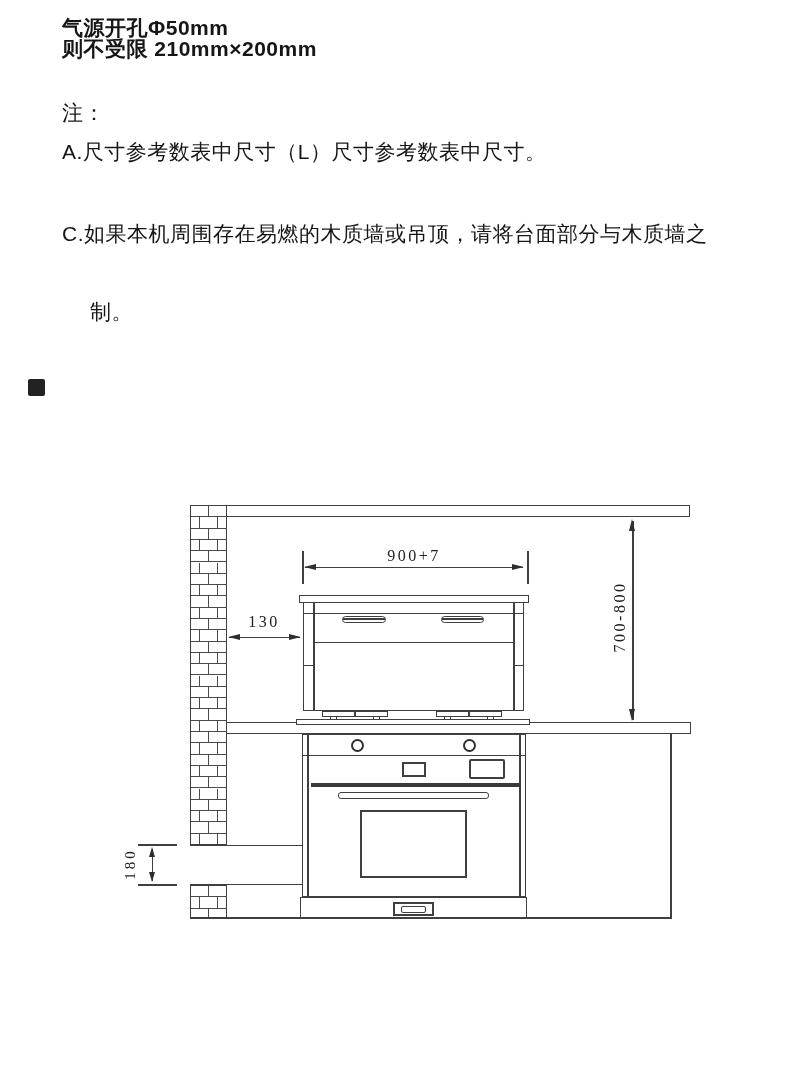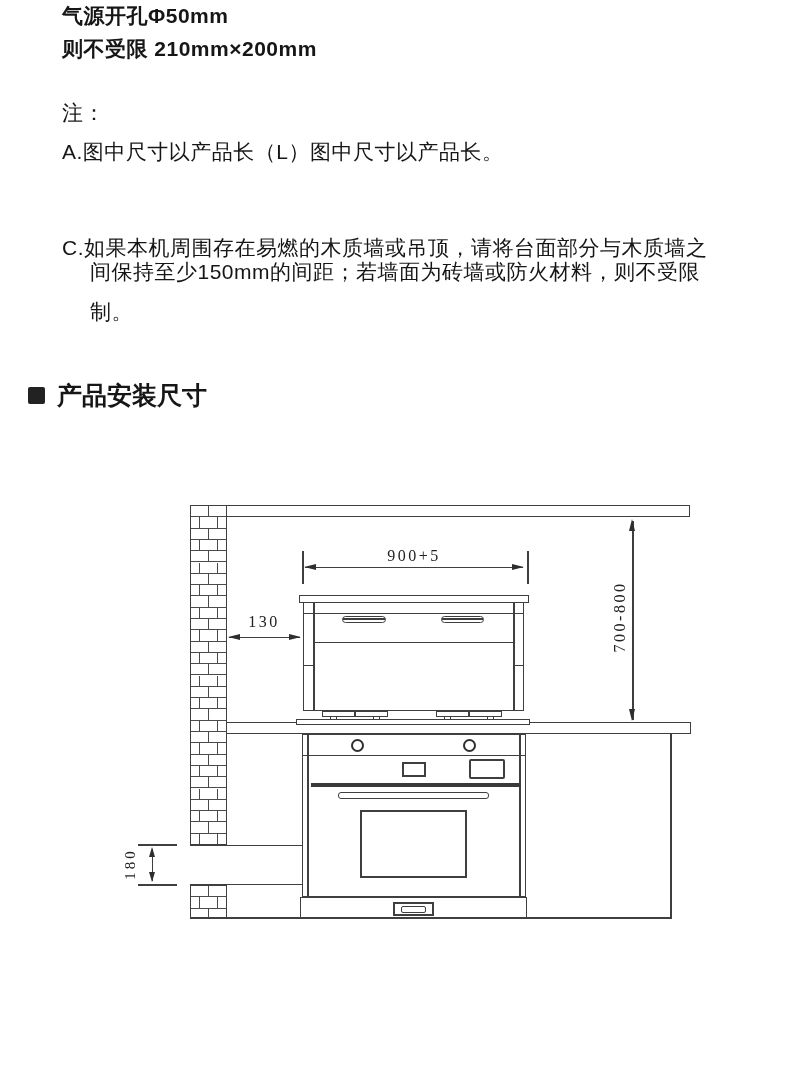--- a/index.html
+++ b/index.html
@@ -64,32 +64,30 @@
     white-space: nowrap; transform: translate(-50%,-50%);
   }
   .dimlabel.rot { transform: translate(-50%,-50%) rotate(-90deg); }
   .dimlabel.small { font-size: 15px; letter-spacing: 3px; }
 </style>
 </head>
 <body>
 
 <div class="page">
 
-  <div class="spec" style="top:4px">气源开孔Φ50mm</div>
+  <div class="spec" style="top:16px">气源开孔Φ50mm</div>
   <div class="spec" style="top:37px">则不受限 210mm×200mm</div>
 
   <div class="note" style="top:101px">注：</div>
-  <div class="note" style="top:140px">A.图中尺寸以产品长（L）图中尺寸以产品长。</div>
-  <div class="note" style="top:236px">C.如果本机周围存在易燃的木质墙或吊顶，请将台面部分与木质墙之</div>
-  <div class="note indent" style="top:260px">间保持至少150mm的间距；若墙面为砖墙或防火材料，则不受限</div>
+  <div class="note" style="top:140px">A.尺寸参考数表中尺寸（L）尺寸参考数表中尺寸。</div>
+  <div class="note" style="top:222px">C.如果本机周围存在易燃的木质墙或吊顶，请将台面部分与木质墙之</div>
   <div class="note indent" style="top:300px">制。</div>
 
   <div class="heading">
     <span class="bullet"></span>
-    <span>产品安装尺寸</span>
   </div>
 
   <div class="diagram">
 
     <div class="box" style="left:226px;top:505px;width:464px;height:12px"></div>
 
     <div class="box wall" style="left:190px;top:505px;width:37px;height:340px">
         <div class="brick-row" style="top: 0px; height: 11.3px;">
           <i style="left: calc(50% - 0.7px);"></i>
         </div>
@@ -252,21 +250,21 @@
 
     <div class="box" style="left:300px;top:897px;width:227px;height:21px"></div>
     <div class="box" style="left:393px;top:902px;width:41px;height:14px;border-width:2px"></div>
     <div class="box" style="left:401px;top:906px;width:25px;height:7px;border-radius:2px"></div>
 
     <div class="vline" style="left:302px;top:551px;height:33px"></div>
     <div class="vline" style="left:527px;top:551px;height:33px"></div>
     <div class="hline" style="left:305px;top:566.5px;width:218px"></div>
     <div class="ah left" style="left:304px;top:564px"></div>
     <div class="ah right" style="left:512px;top:564px"></div>
-    <div class="dimlabel" style="left:414px;top:556px">900+5</div>
+    <div class="dimlabel" style="left:414px;top:556px">900+7</div>
 
     <div class="hline" style="left:229px;top:636.5px;width:71px"></div>
     <div class="ah left" style="left:228px;top:634px"></div>
     <div class="ah right" style="left:289px;top:634px"></div>
     <div class="dimlabel" style="left:264px;top:622px">130</div>
 
     <div class="vline" style="left:632px;top:521px;height:199px"></div>
     <div class="ah up" style="left:629.3px;top:519px"></div>
     <div class="ah down" style="left:629.3px;top:709px"></div>
     <div class="dimlabel rot" style="left:620px;top:617px">700-800</div>

